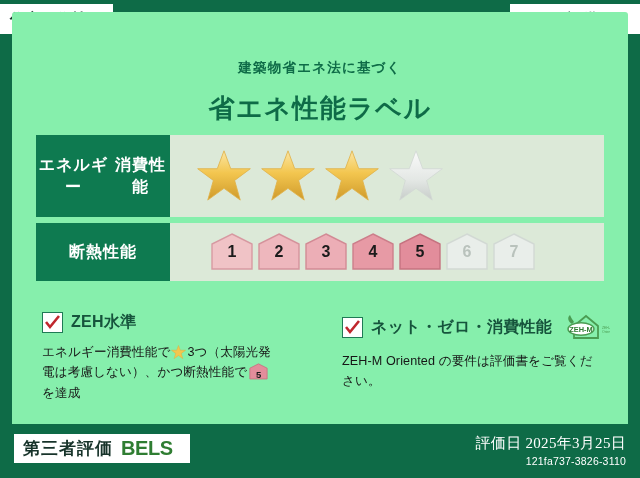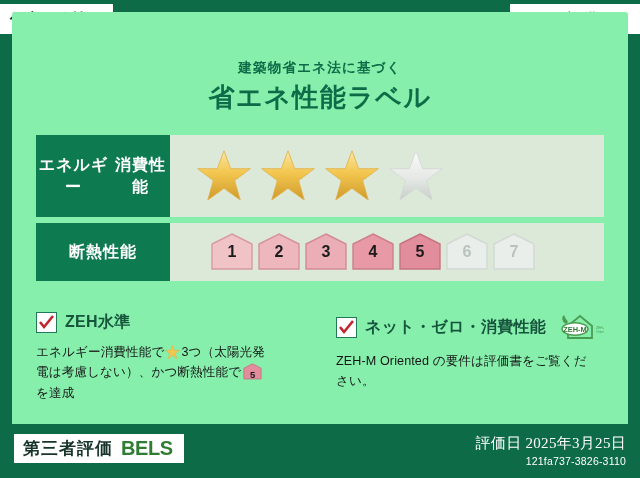--- a/index.html
+++ b/index.html
@@ -56,21 +56,21 @@
     position: absolute; left: 0; top: 48px; width: 616px;
     text-align: center;
     color: #0e6b47;
   }
   .title-sub {
     font-size: 13.5px; font-weight: bold; letter-spacing: 1.2px;
     line-height: 1.2;
   }
   .title-main {
     font-size: 26px; font-weight: bold; letter-spacing: 1.5px;
-    margin-top: 6px; line-height: 1.2;
+    margin-top: 17px; line-height: 1.2;
   }
 
   
   .rows { position: absolute; left: 24px; top: 123px; width: 568px; }
   .metric-row {
     position: relative;
     height: 82px;
     background: #dce9d8;
     margin-bottom: 6px;
     display: flex;
@@ -117,21 +117,21 @@
     position: absolute; left: 0; top: 11px; width: 100%;
     text-align: center;
     font-size: 16px; font-weight: bold;
     color: #1b1b1b;
     pointer-events: none;
   }
   .badge.off .num { color: #b9c2bc; }
 
   
   .notes {
-    position: absolute; left: 24px; top: 300px; width: 568px;
+    position: absolute; left: 30px; top: 300px; width: 568px;
     display: flex;
     gap: 32px;
   }
   .note { width: 50%; padding-right: 14px; position: relative; }
   .note.right { padding-left: 16px; }
   .note-head {
     display: flex; align-items: center; gap: 8px;
     margin-bottom: 9px;
   }
   .chk {
@@ -167,21 +167,21 @@
 
   
   .footer {
     position: absolute; left: 0; bottom: 0;
     width: 640px; height: 54px;
     background: #0e6b47;
   }
   .bels-box {
     position: absolute; left: 14px; top: 10px;
     background: #ffffff;
-    padding: 4px 11px 5px 9px;
+    padding: 4px 17px 5px 9px;
     display: flex; align-items: center; gap: 8px;
     line-height: 1;
   }
   .bels-third {
     font-size: 17px; font-weight: bold; color: #17332a; letter-spacing: 1px;
   }
   .bels-mark {
     font-size: 20px; font-weight: bold; color: #2f7d32; letter-spacing: -0.4px;
   }
   .bldg-name {

